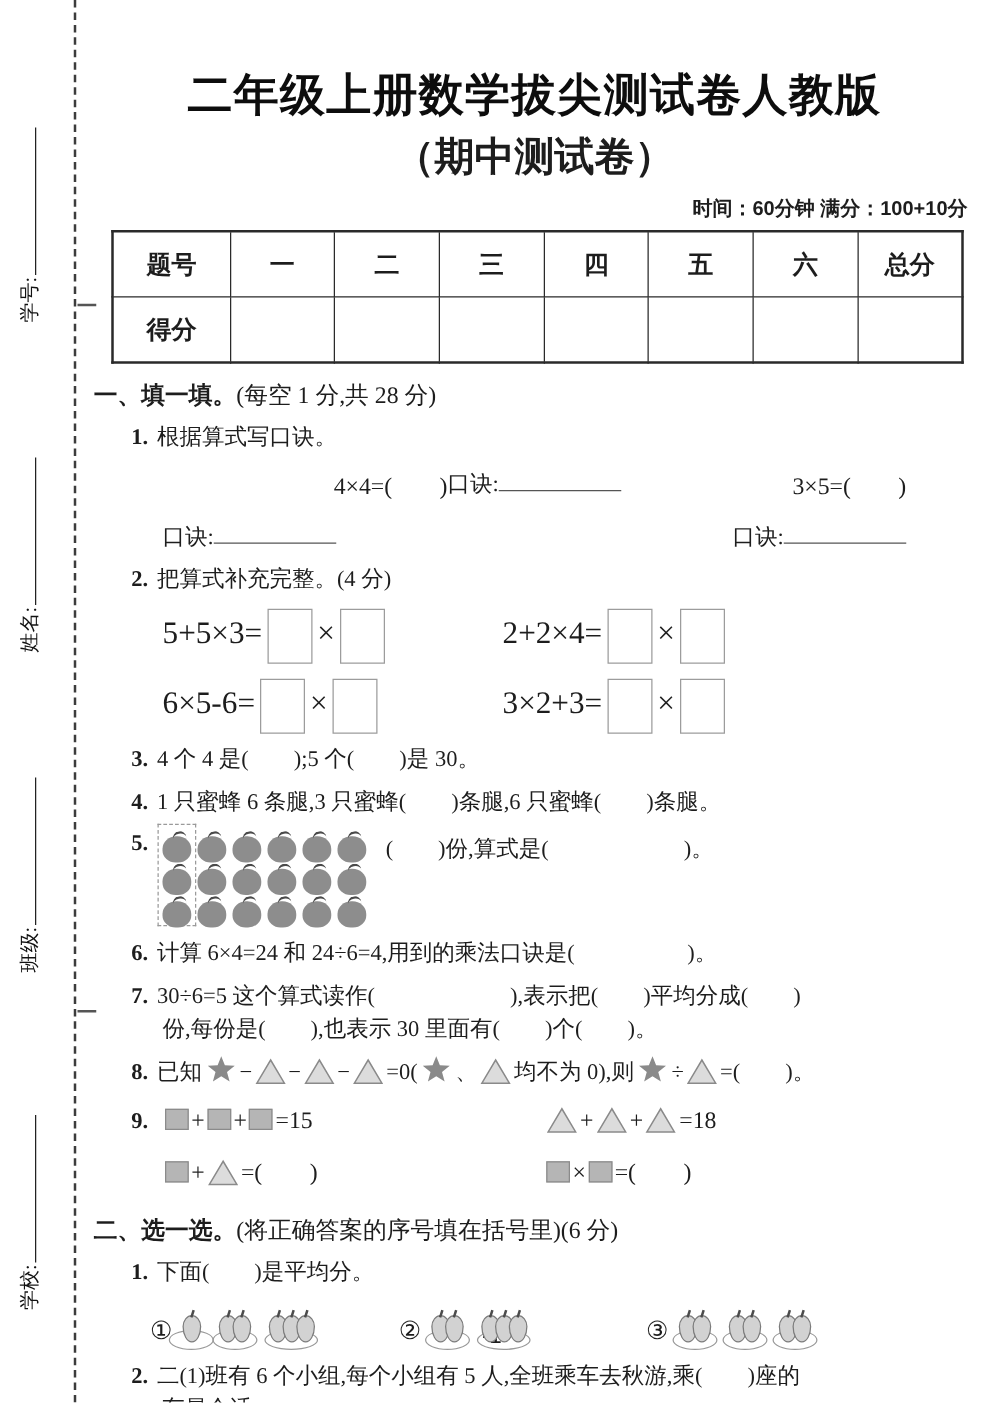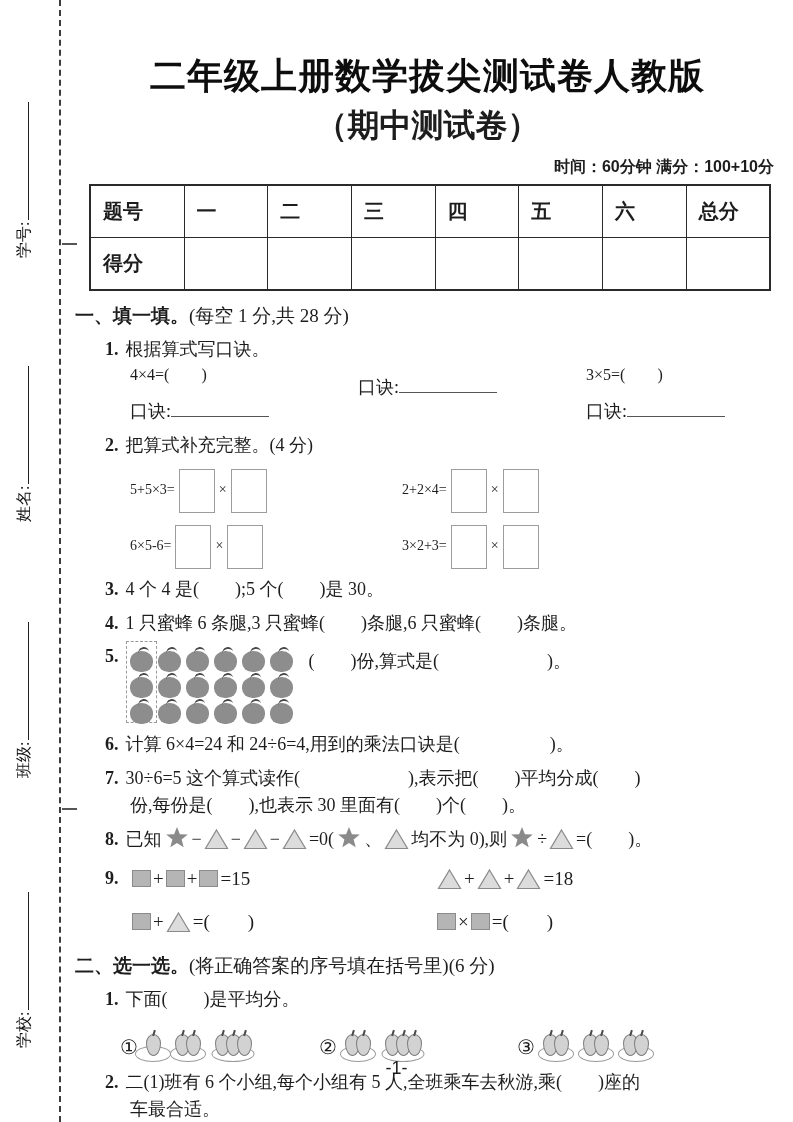--- a/index.html
+++ b/index.html
@@ -31,43 +31,43 @@
     letter-spacing:1px; color:#0d0d0d; }
   .subtitle { font-family:"Liberation Sans","DejaVu Sans",sans-serif;
     font-weight:bold; font-size:32px; text-align:center; margin:3px 0 0; }
   .info-line { font-family:"Liberation Sans","DejaVu Sans",sans-serif;
     font-weight:bold; font-size:16px; text-align:right; margin-top:9px;
     padding-right:6px; }
 
   table.score { border-collapse:collapse; margin:6px 0 0 14px; width:682px;
     table-layout:fixed; border:2.2px solid #2a2a2a; }
   table.score th, table.score td { border:1.4px solid #2a2a2a; height:35px;
-    text-align:left; font-size:20px; font-weight:bold; padding:12px; }
+    text-align:center; font-size:20px; font-weight:bold; padding:12px; }
   table.score .c0 { width:94px; }
 
   .sec-head { margin:12px 0 0 0; font-size:19px; }
   .sec-title { font-weight:bold; }
   .sec-note { font-weight:normal; }
 
   .q { margin-top:7px; font-size:18px; line-height:1.5; }
   .q-num { font-weight:bold; margin-left:30px; margin-right:7px; }
   .q-body { margin-left:55px; }
 
   
   .q1-cols { display:flex; margin-left:55px; }
   .q1-col { width:228px; }
   .q1-col:last-child { width:auto; }
-  .q1-eq { font-size:16px; margin-top:0; }
+  .q1-eq { font-size:19px; margin-top:13px;text-align:right; }
   .koujue { margin-top:11px; }
   .blank-line { display:inline-block; width:98px; border-bottom:1.4px solid #555;
     height:15px; vertical-align:baseline; }
 
   
   .q2-grid { display:grid; grid-template-columns:272px auto; row-gap:12px;
-    margin:10px 0 0 55px; font-size:14px; }
+    margin:10px 0 0 55px; font-size:25px; }
   .fill-box { display:inline-block; width:36px; height:44px;
     border:1.5px solid #9c9c9c; vertical-align:middle; margin:0 4px; background:#fff; }
 
   
   .q5-row { display:flex; margin-top:6px; }
   .apple-grid { position:relative; padding:3px 0 0 4px; }
   .apple-row { display:flex; gap:5px; height:26px; align-items:flex-end; }
   .apple { width:23px; height:21px; background:#8d8d8d;
     border-radius:48% 48% 46% 46%; position:relative; }
   .apple::before { content:""; position:absolute; top:-4px; left:8px; width:11px;

